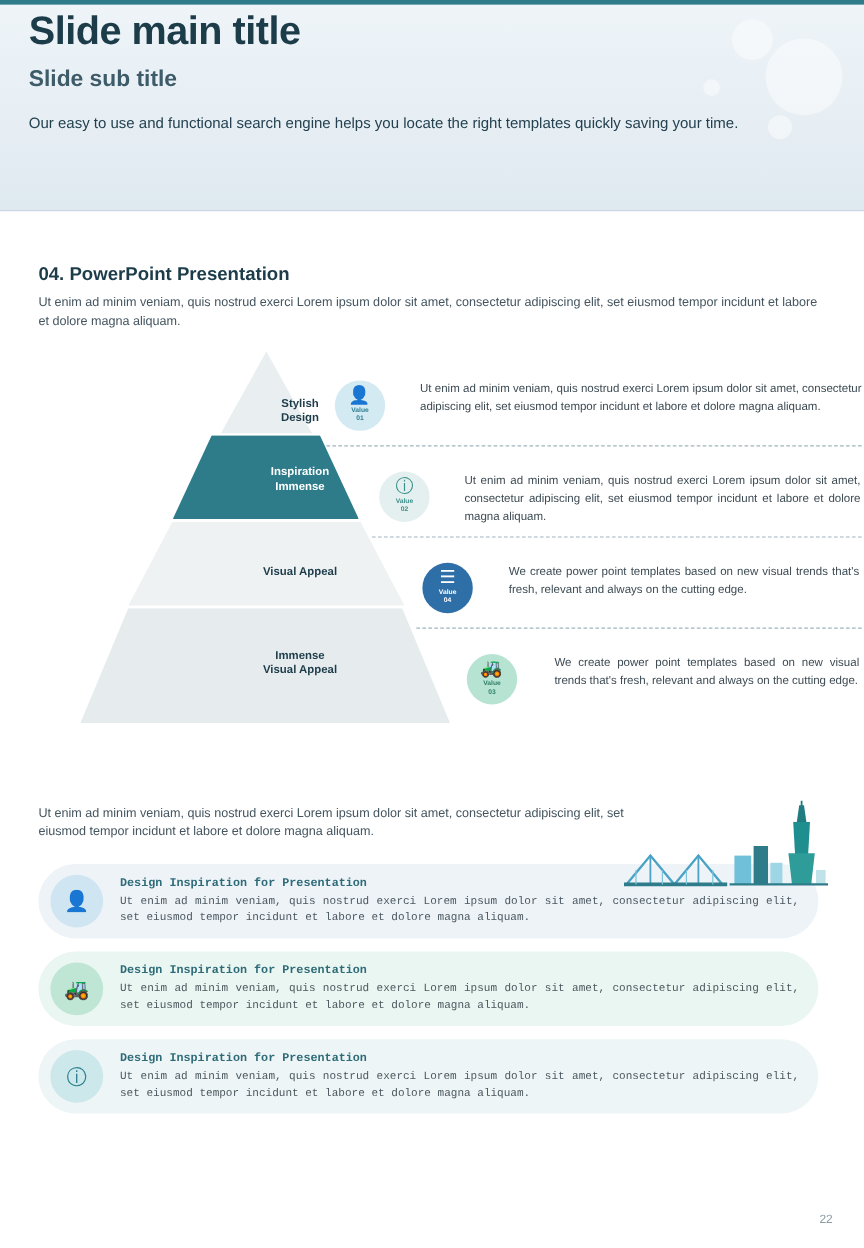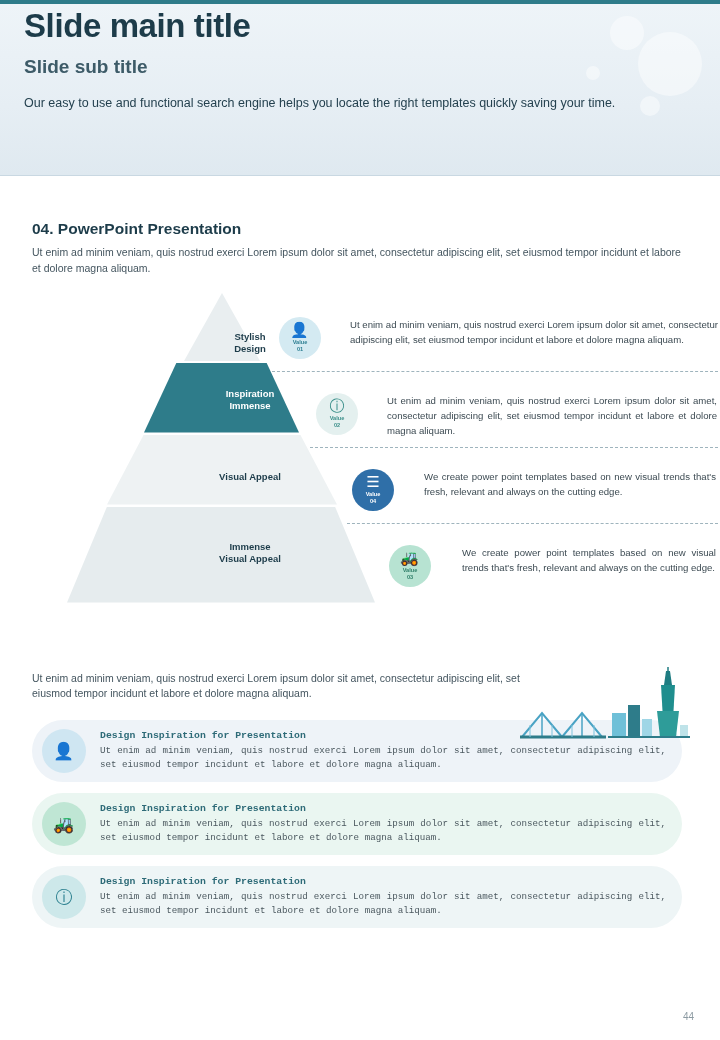--- a/index.html
+++ b/index.html
@@ -302,13 +302,13 @@
     <div class="card c3">
       <div class="cc">ⓘ</div>
       <div class="ct">
         <h4>Design Inspiration for Presentation</h4>
         <p>Ut enim ad minim veniam, quis nostrud exerci  Lorem ipsum dolor sit amet, consectetur adipiscing elit, set eiusmod tempor incidunt et labore et dolore magna aliquam.</p>
       </div>
     </div>
   </div>
 </div>
 
-<div class="page-num">44</div>
+<div class="page-num">22</div>
 
 </body></html>

